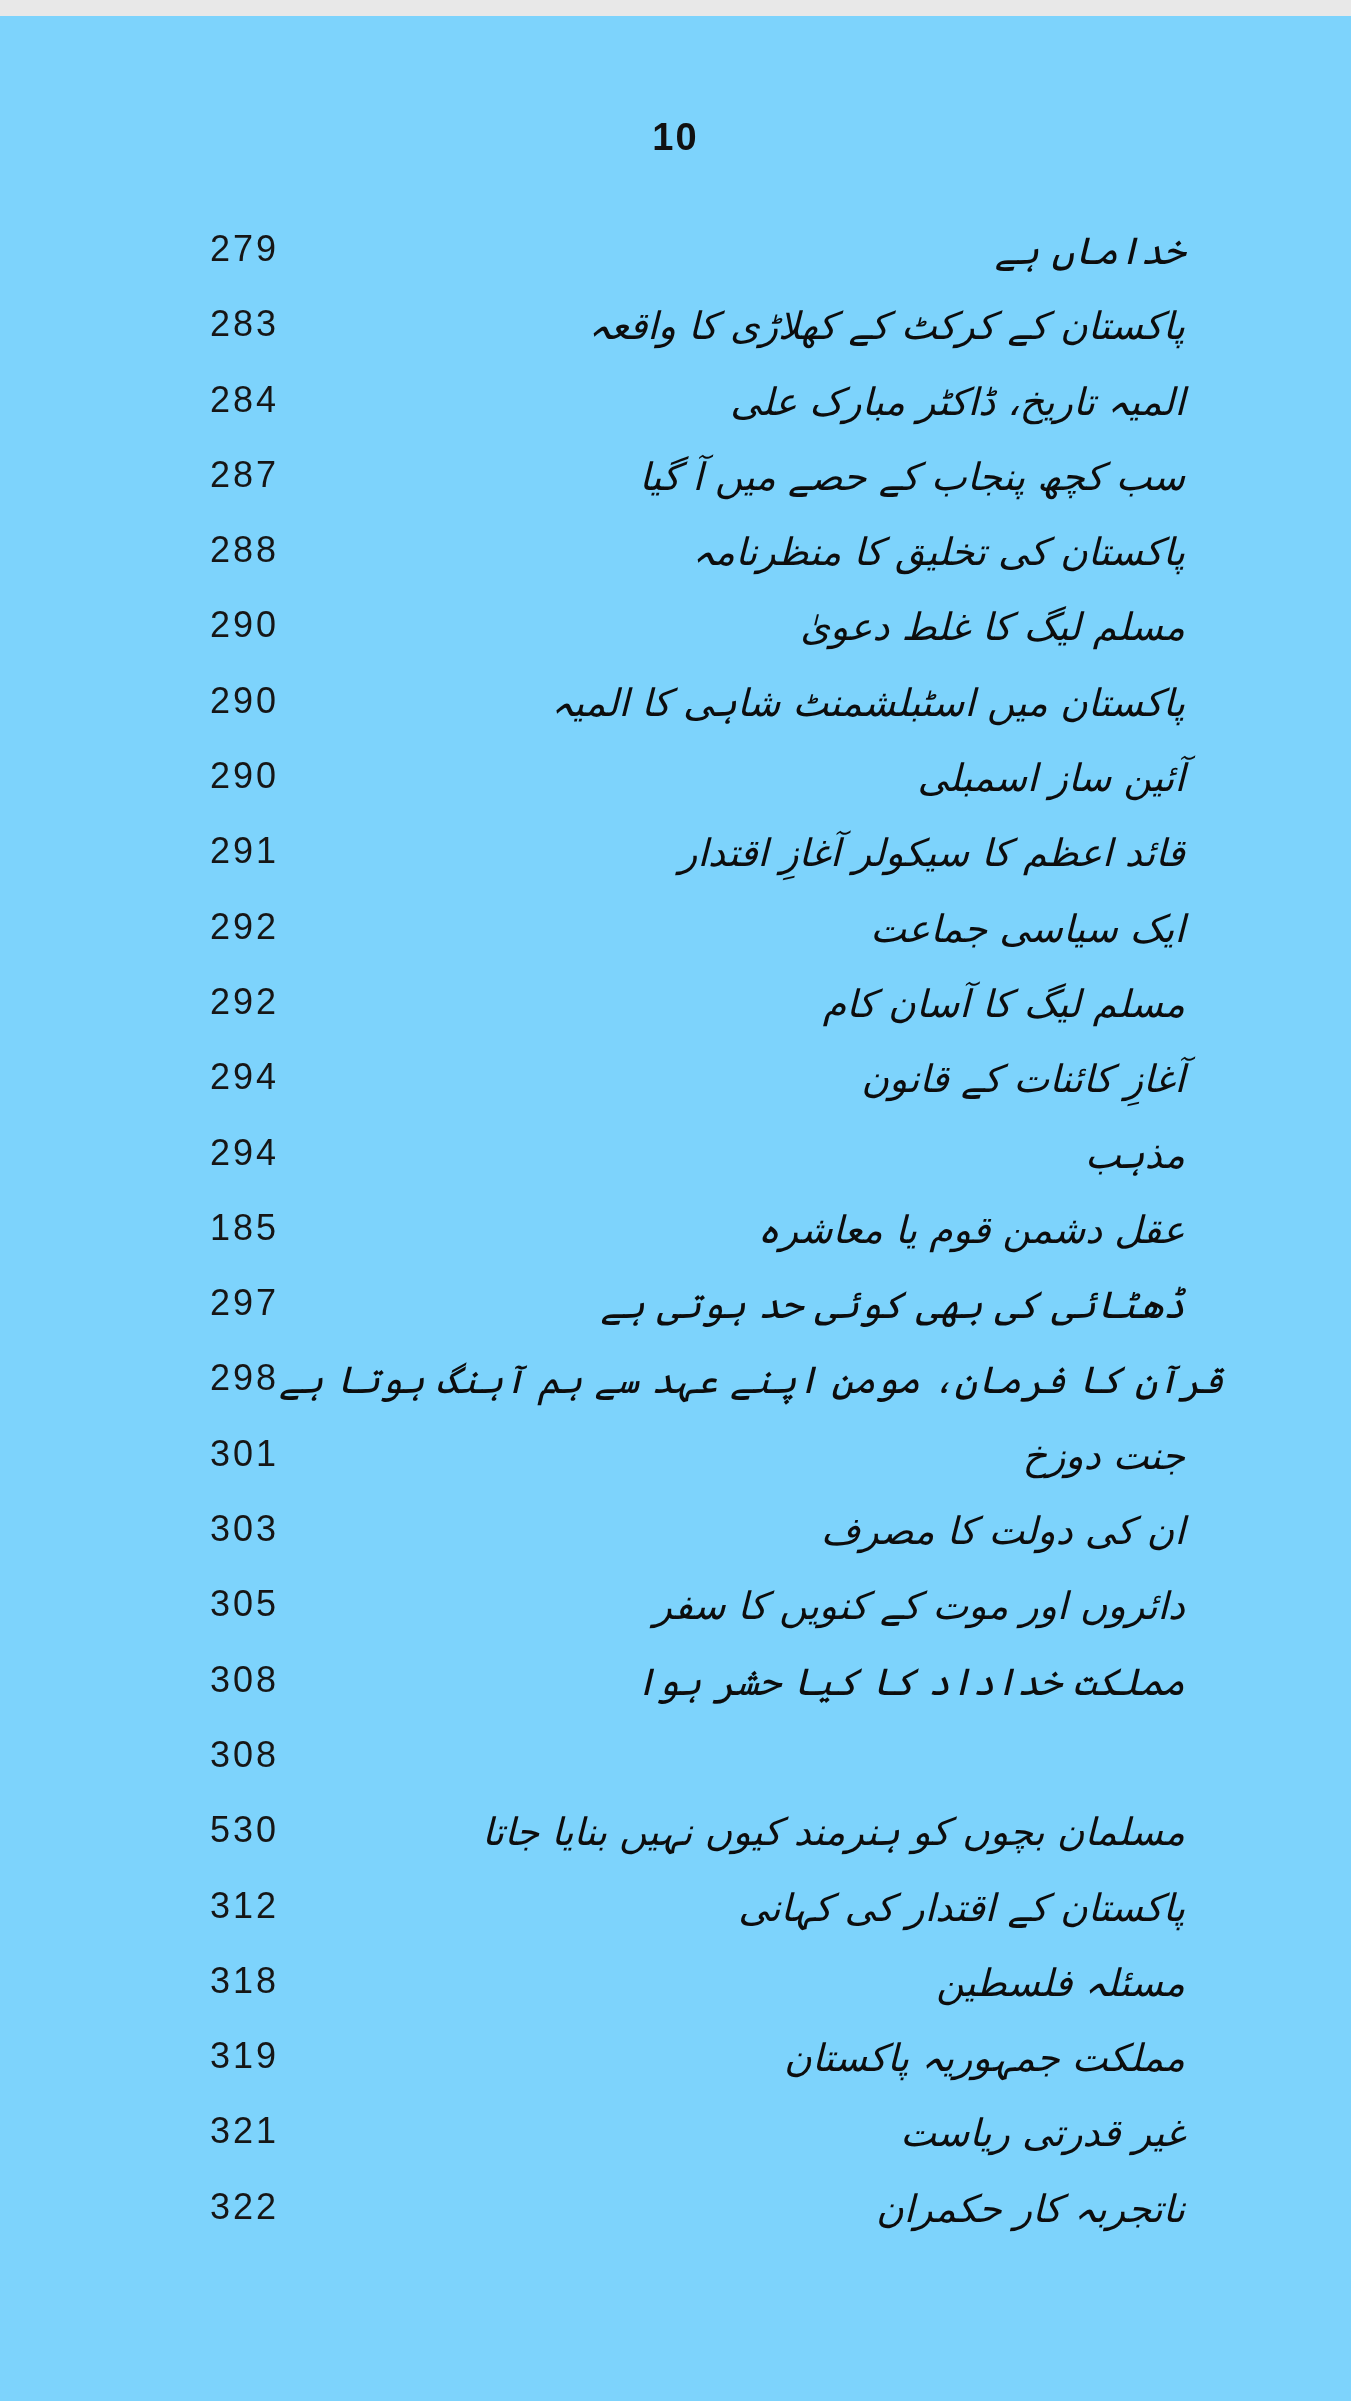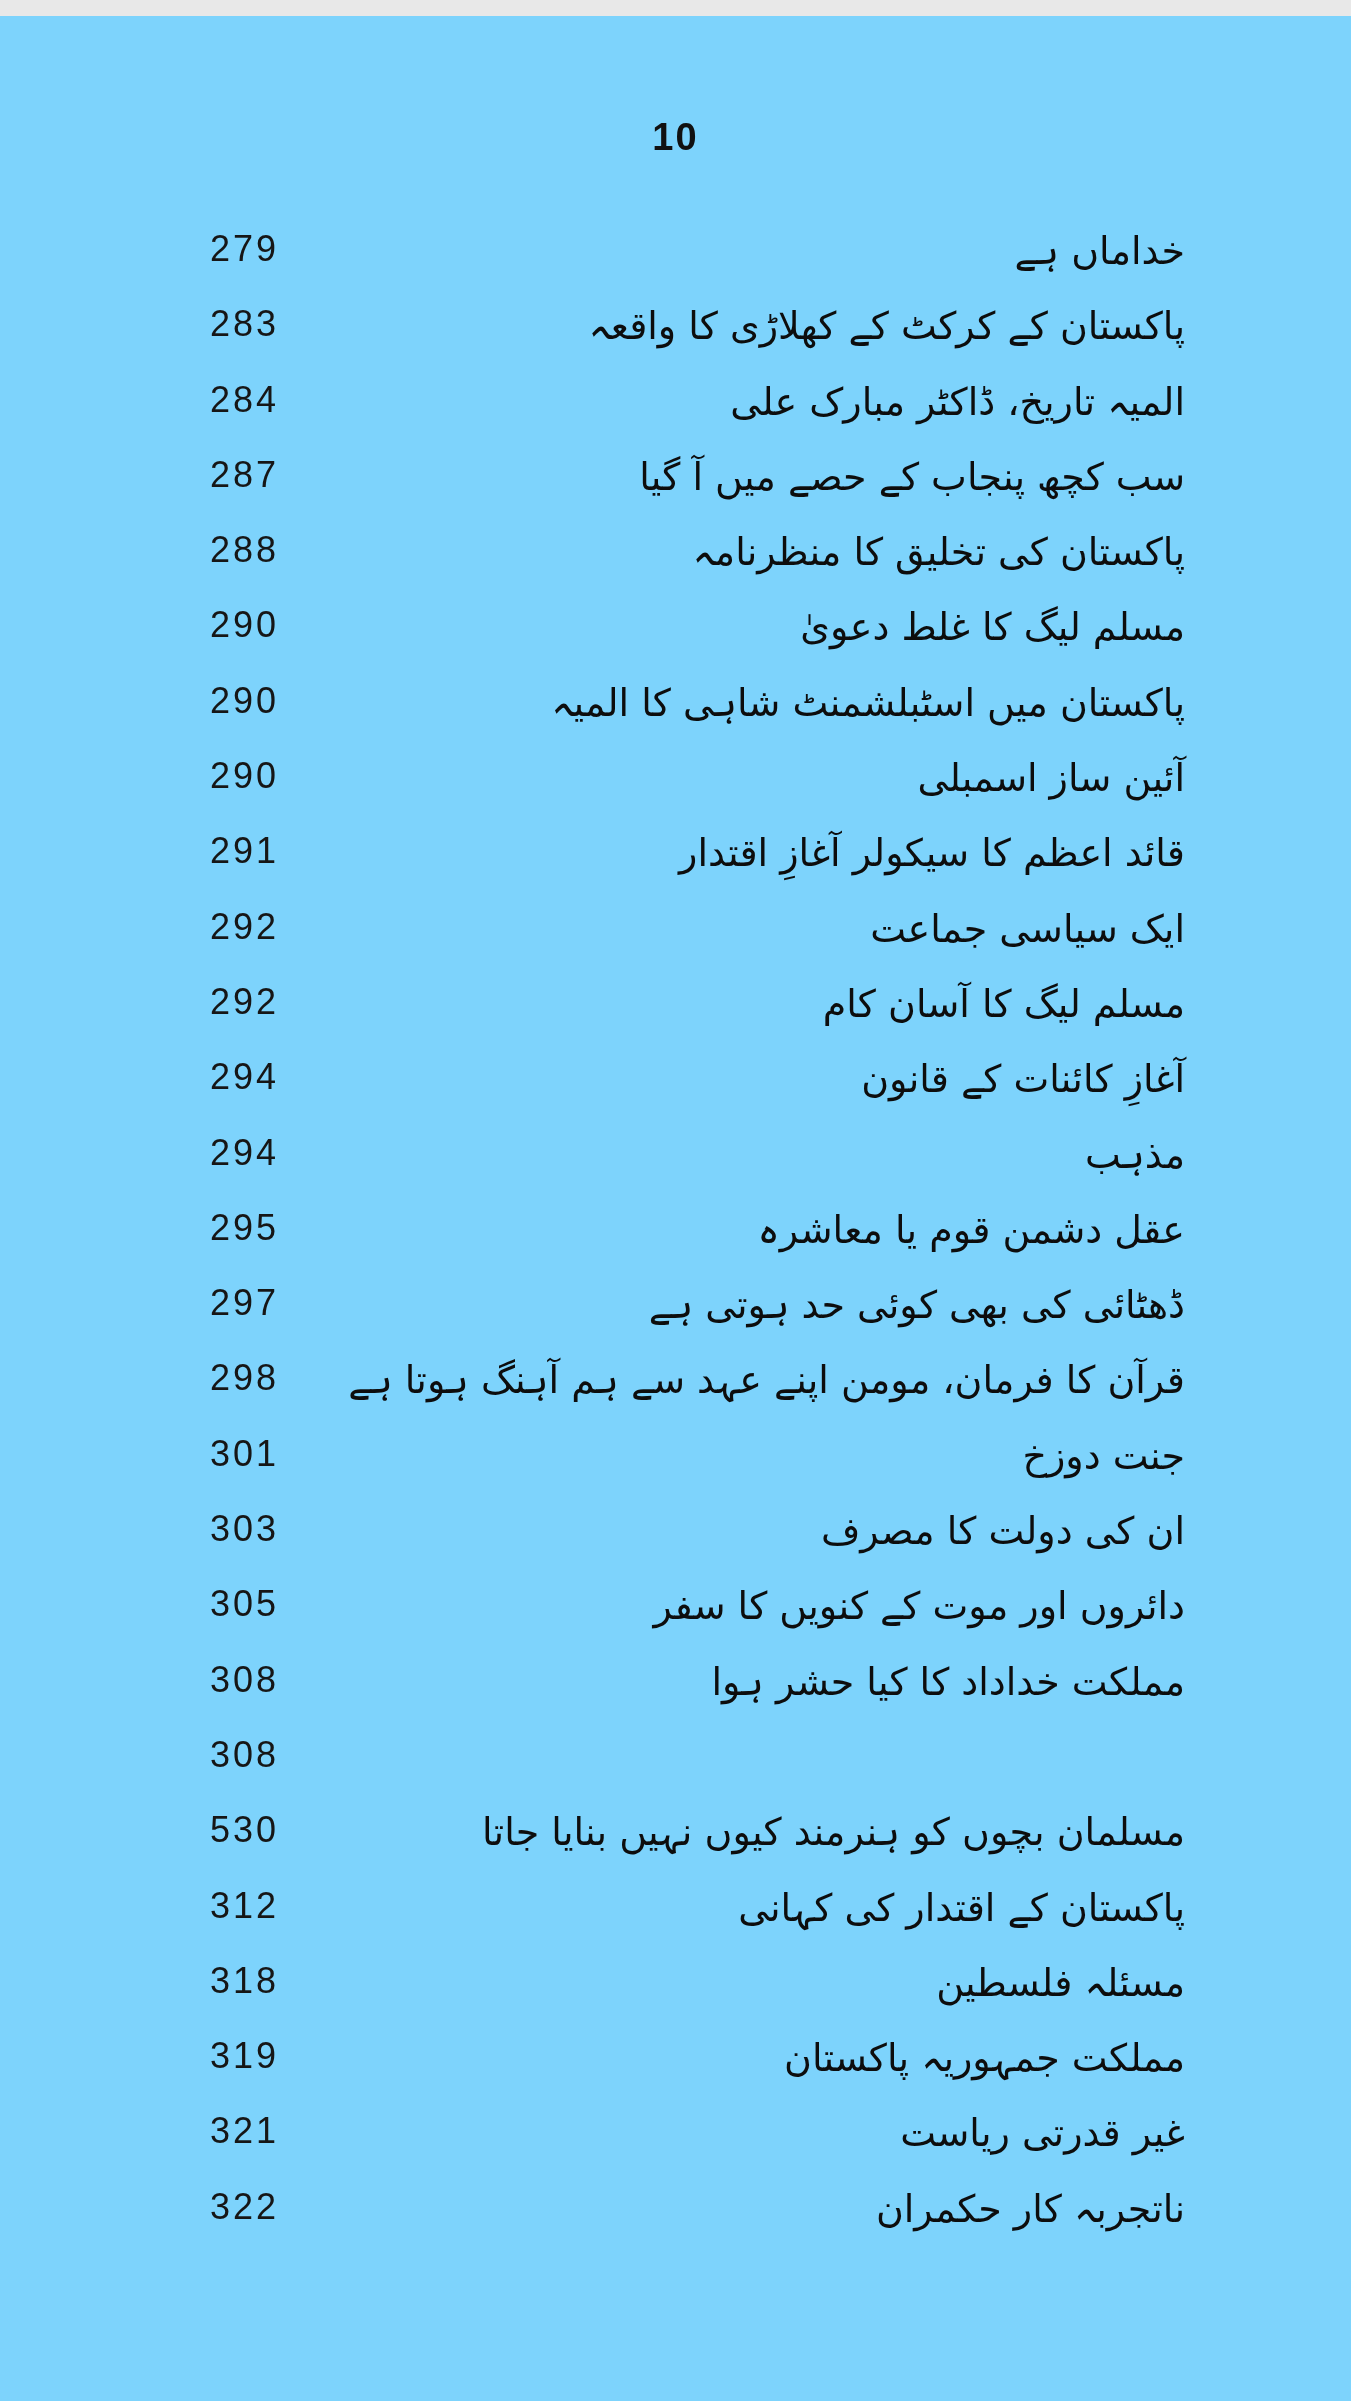--- a/index.html
+++ b/index.html
@@ -54,20 +54,21 @@
     direction: rtl;
     unicode-bidi: isolate;
     text-align: right;
     font-family: "DejaVu Sans", sans-serif;
     font-size: 38px;
     line-height: 1;
     color: #0d0d0d;
     white-space: nowrap;
     padding-top: 4px;
     flex: 0 1 auto;
+    font-style: italic;
   }
   .mid-gap {
     display: inline-block;
     height: 1px;
   }
 </style>
 </head>
 <body>
 
 <div class="page">
@@ -133,21 +134,21 @@
     <span class="num">294</span>
     <span class="title">آغازِ کائنات کے قانون</span>
   </div>
 
   <div class="row">
     <span class="num">294</span>
     <span class="title">مذہب</span>
   </div>
 
   <div class="row">
-    <span class="num">295</span>
+    <span class="num">185</span>
     <span class="title">عقل دشمن قوم یا معاشرہ</span>
   </div>
 
   <div class="row">
     <span class="num">297</span>
     <span class="title">ڈھٹائی کی بھی کوئی حد ہوتی ہے</span>
   </div>
 
   <div class="row">
     <span class="num">298</span>

